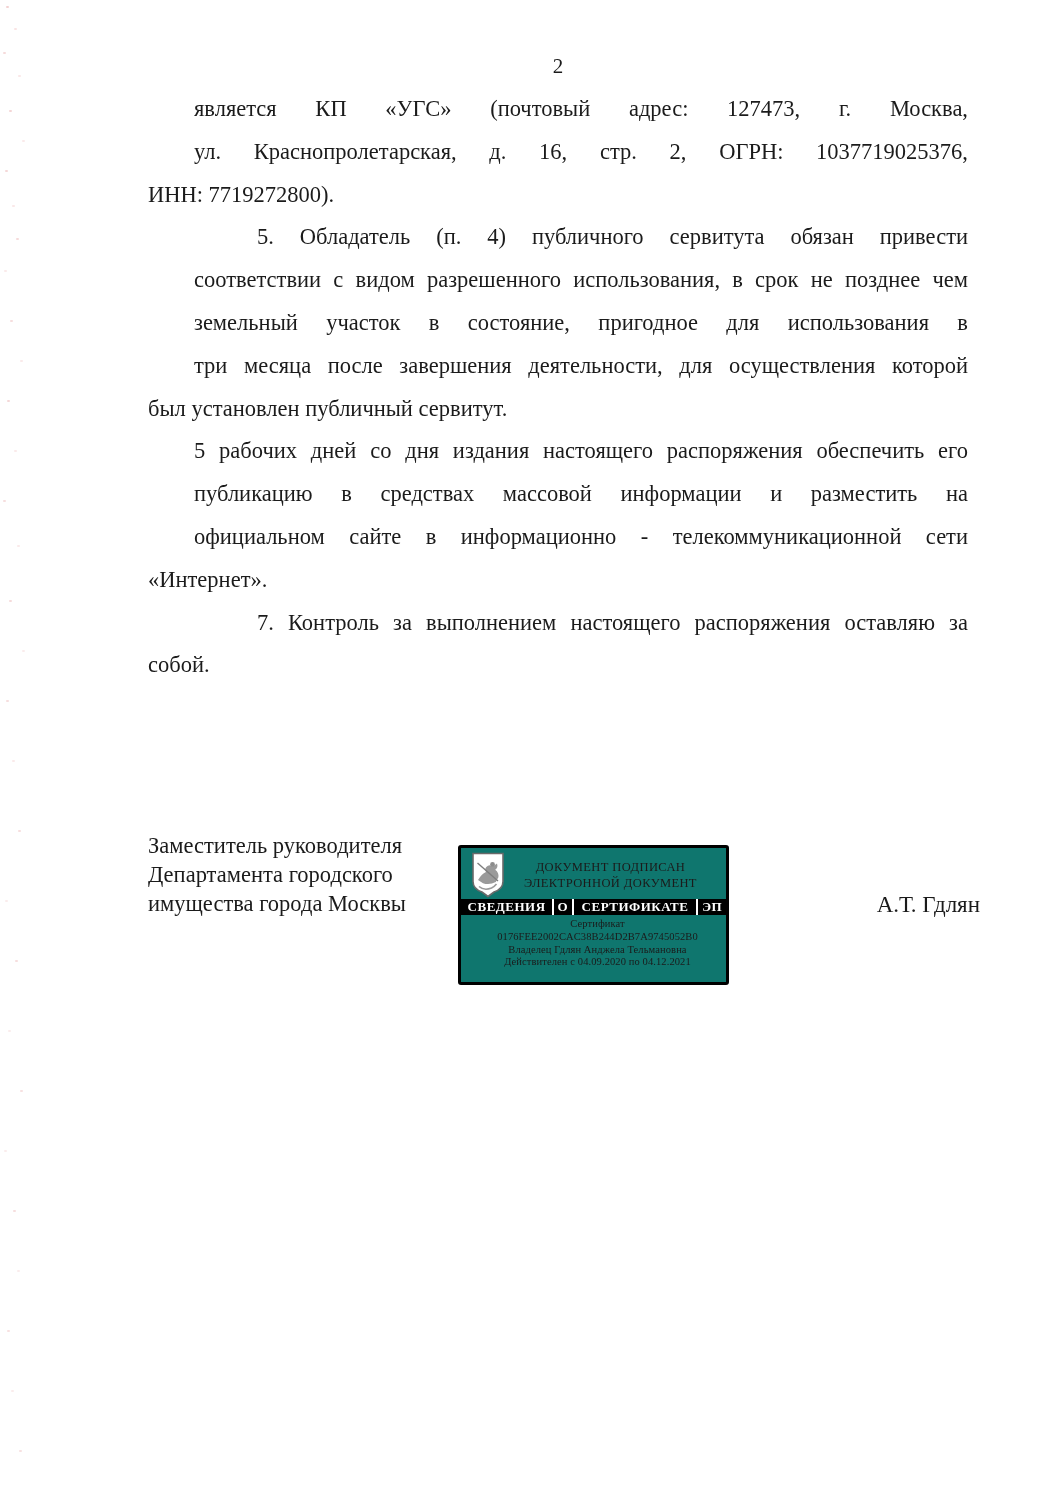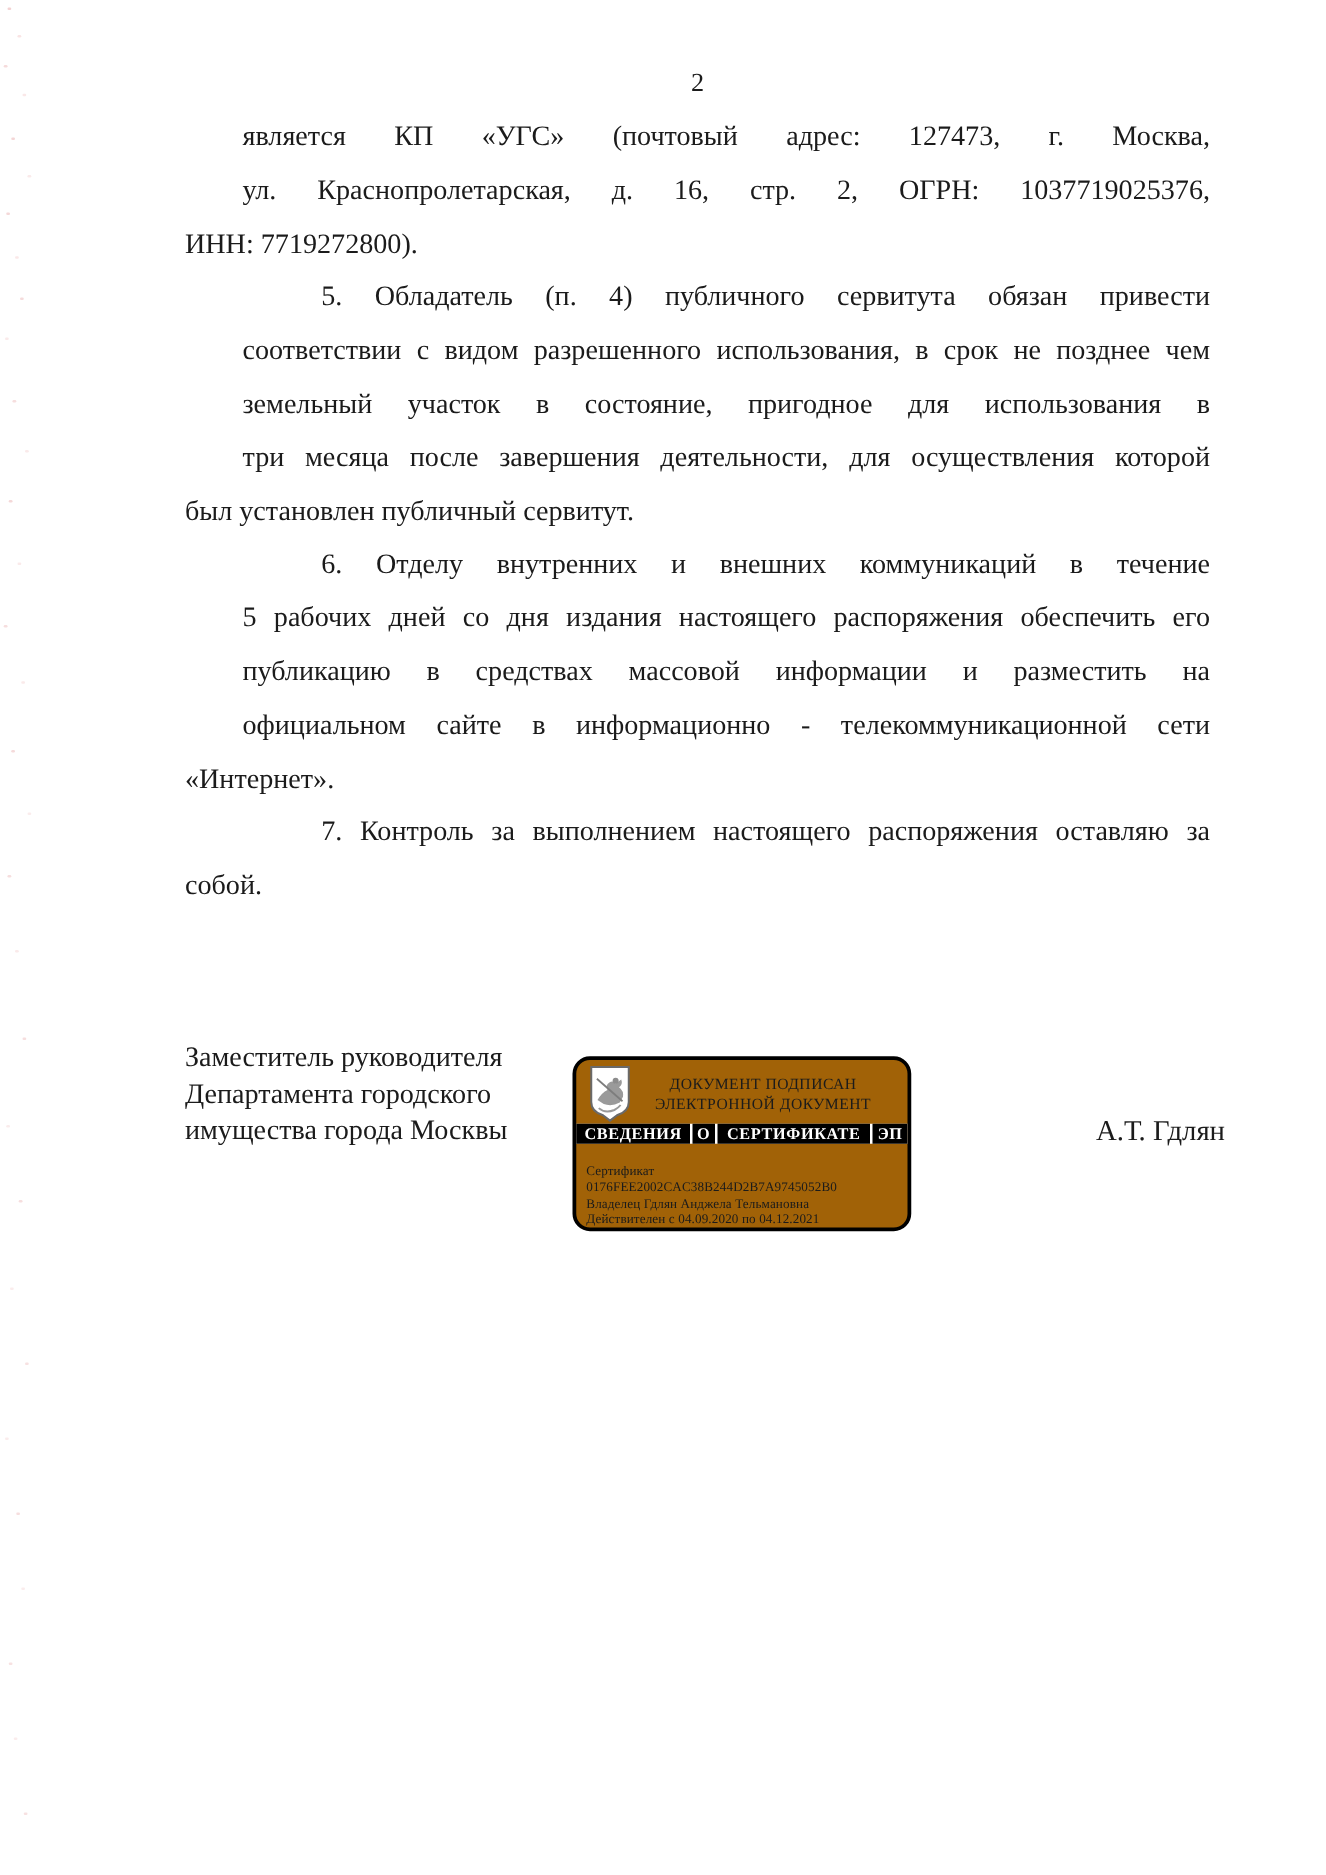--- a/index.html
+++ b/index.html
@@ -74,22 +74,22 @@
     left: 840px; top: 892px; width: 140px;
     text-align: right;
     font-weight: normal;
     font-size: 23px;
   }
   .stamp {
     position: absolute;
     left: 458px; top: 845px;
     width: 271px; height: 140px;
     border: 3px solid #000000;
-    border-radius: 14px;
-    background: #a16207;
+    border-radius: 3px;
+    background: #0f766e;
   }
   .stamp-top {
     display: flex;
     align-items: center;
     padding: 4px 10px 2px 10px;
     height: 51px;
   }
   .stamp-emblem { flex: 0 0 34px; height: 46px; }
   .stamp-head {
     flex: 1;
@@ -109,24 +109,25 @@
     background: #000000;
     color: #ffffff;
     font-weight: bold;
     font-size: 13px;
     line-height: 16px;
     text-align: center;
     letter-spacing: 0.5px;
     padding: 0 3px;
   }
   .stamp-certs {
-    padding: 17px 0 0 8px;
+    padding: 3px 0 0 8px;
     font-size: 10.5px;
     line-height: 12.8px;
     letter-spacing: 0.1px;
+    text-align: center;
   }
 </style>
 </head>
 <body>
 
 <div class="page">
 
   <div class="noise"></div>
 
   <div class="page-number">2</div>
@@ -138,21 +139,20 @@
         <div class="line">ИНН: 7719272800).</div>
       </div>
       <div class="para">
         <div class="line fill first-indent">5. Обладатель (п. 4) публичного сервитута обязан привести</div>
         <div class="line fill">соответствии с видом разрешенного использования, в срок не позднее чем</div>
         <div class="line fill">земельный участок в состояние, пригодное для использования в</div>
         <div class="line fill">три месяца после завершения деятельности, для осуществления которой</div>
         <div class="line">был установлен публичный сервитут.</div>
       </div>
       <div class="para">
-        <div class="line fill first-indent">6. Отделу внутренних и внешних коммуникаций в течение</div>
         <div class="line fill">5 рабочих дней со дня издания настоящего распоряжения обеспечить его</div>
         <div class="line fill">публикацию в средствах массовой информации и разместить на</div>
         <div class="line fill">официальном сайте в информационно - телекоммуникационной сети</div>
         <div class="line">«Интернет».</div>
       </div>
       <div class="para">
         <div class="line fill first-indent">7. Контроль за выполнением настоящего распоряжения оставляю за</div>
         <div class="line">собой.</div>
       </div>
     </div>

